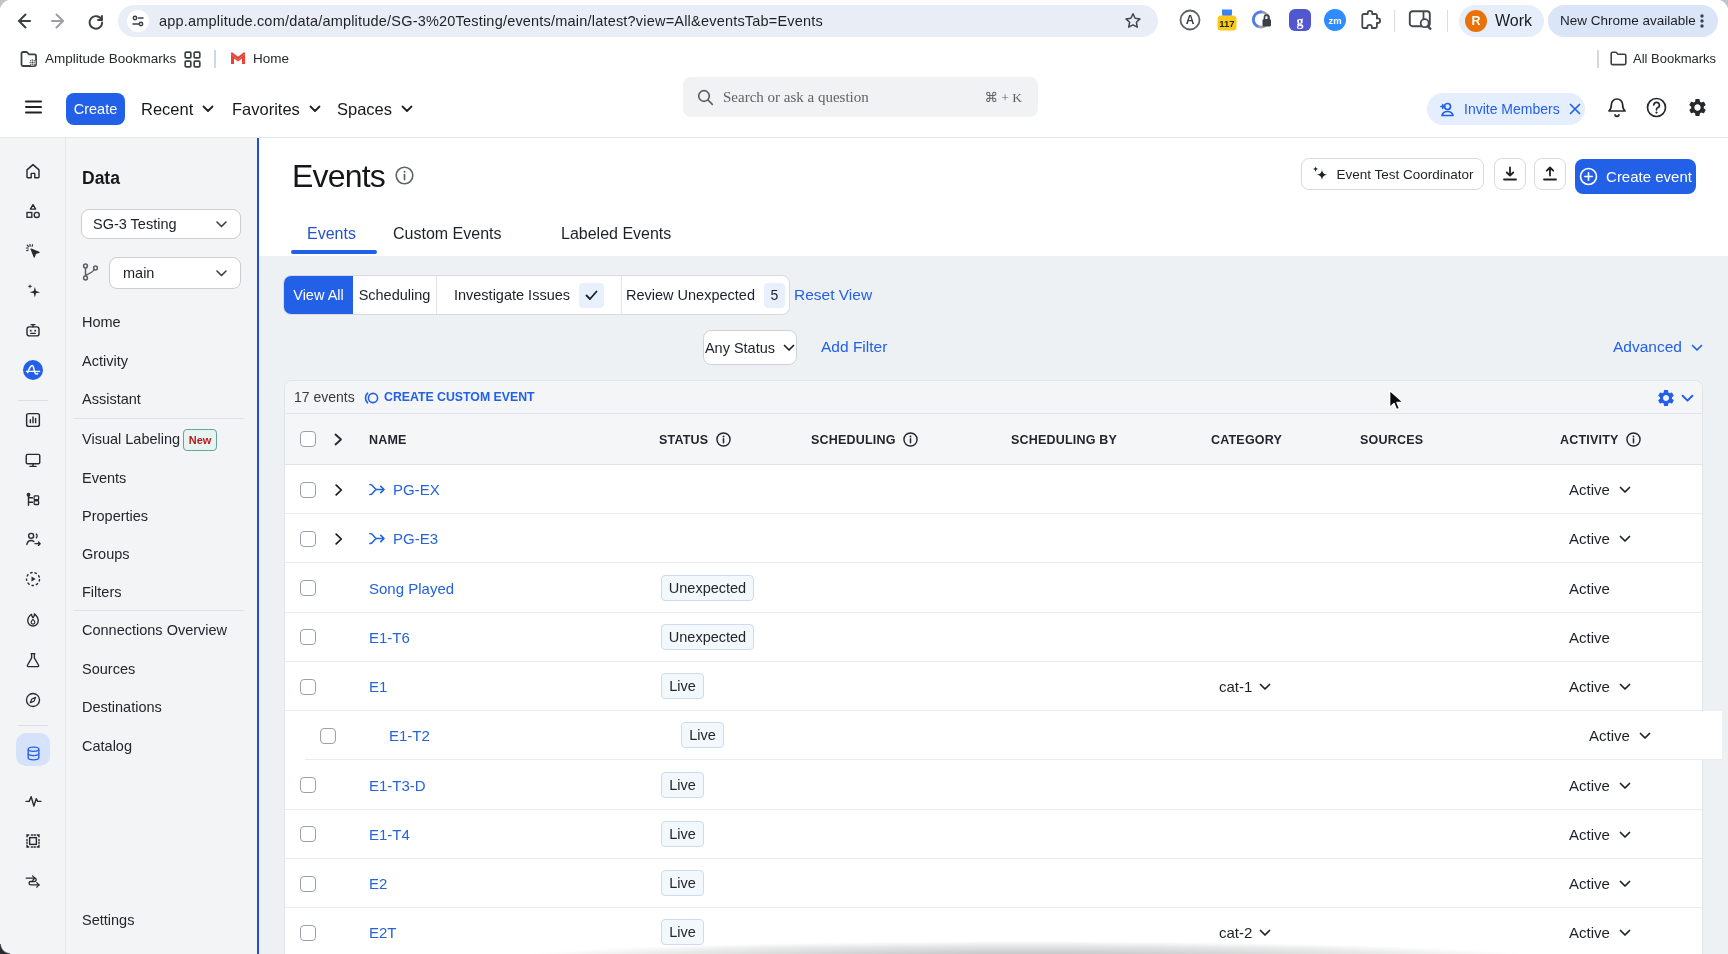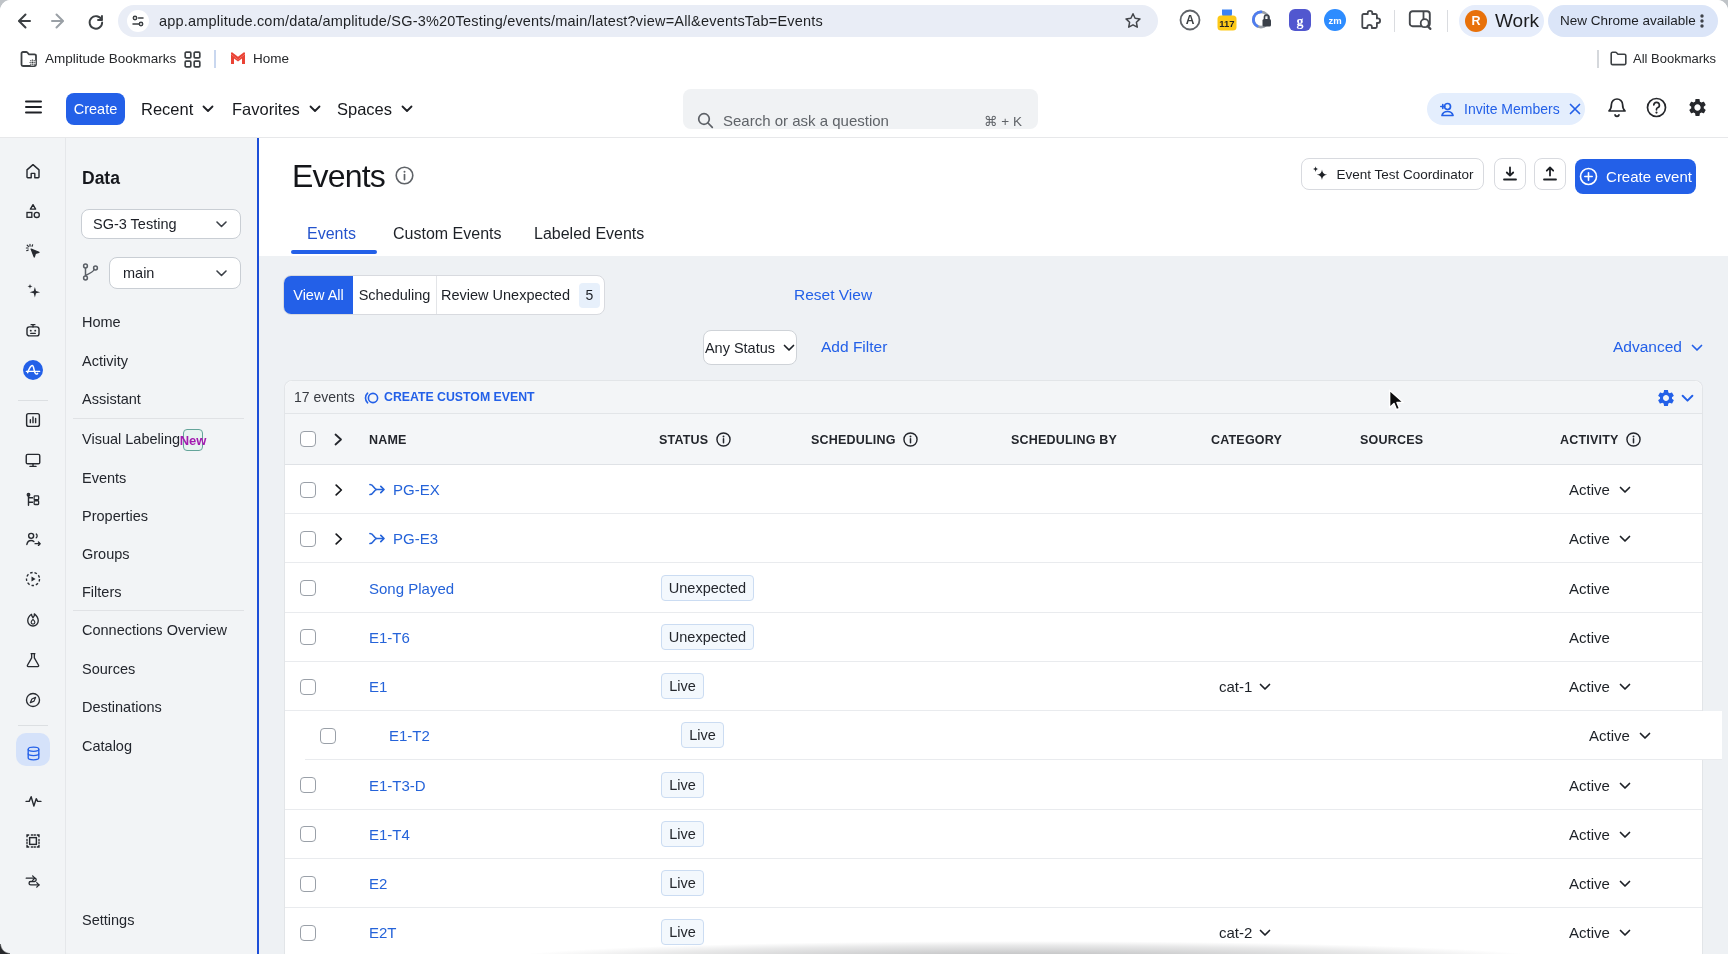--- a/index.html
+++ b/index.html
@@ -13,21 +13,21 @@
   .omnibox { position:absolute; left:118px; top:5px; width:1040px; height:32px; border-radius:16px; background:#e9edf6; }
   .tunecirc { position:absolute; left:9px; top:5px; width:22px; height:22px; border-radius:50%; background:#fff; display:flex; align-items:center; justify-content:center; }
   .url { position:absolute; left:41px; top:0; height:32px; line-height:32px; font-size:14.5px; color:#1f2124; letter-spacing:0.2px; }
   .exticon { position:absolute; top:8px; }
   .bookbar { position:absolute; left:0; top:42px; width:1728px; height:34px; background:#fff; }
   .bktxt { font-size:13.5px; color:#26282b; }
   
   .apphead { position:absolute; left:0; top:76px; width:1728px; height:62px; background:#fff; border-bottom:1px solid #e7e8ea; }
   .createbtn { position:absolute; left:66px; top:17px; width:59px; height:32px; background:#2360e8; color:#fff; border-radius:8px; font-size:14.5px; display:flex; align-items:center; justify-content:center; }
   .hmenu { position:absolute; left:150px; top:17px; height:32px; display:flex; align-items:center; font-size:16.5px; color:#17191d; }
-  .searchpill { position:absolute; left:683px; top:13px; width:355px; height:40px; background:#f0f2f4; border-radius:8px; display:flex; align-items:flex-end; }
+  .searchpill { position:absolute; left:683px; top:1px; width:355px; height:40px; background:#f0f2f4; border-radius:8px; display:flex; align-items:center;font-family:Liberation Serif, serif; }
   .invitepill { position:absolute; left:1427px; top:17px; width:158px; height:32px; background:#e4eefd; border-radius:16px; display:flex; align-items:center; color:#2360e8; font-size:14px; white-space:nowrap; }
   .headic { position:absolute; top:21px; }
   
   .rail { position:absolute; left:0; top:138px; width:66px; height:816px; background:#f2f4f6; border-right:1px solid #e5e7ea; }
   .railic { position:absolute; left:21px; width:24px; height:24px; display:flex; align-items:center; justify-content:center; }
   .raildiv { position:absolute; left:18px; width:30px; height:1px; background:#dcdfe2; }
   .navpanel { position:absolute; left:66px; top:138px; width:193px; height:816px; background:#f2f4f6; border-right:2px solid #1d4ed8; }
   .navitem { position:absolute; left:16px; font-size:14.5px; color:#23262d; white-space:nowrap; }
   .navdiv { position:absolute; left:7px; width:171px; height:1px; background:#e0e2e5; }
   .selbox { position:absolute; background:#fff; border:1px solid #c9ced4; border-radius:8px; font-size:14.5px; color:#1c1f26; display:flex; align-items:center; }
@@ -136,21 +136,21 @@
       <svg width="25" height="22" viewBox="0 0 25 22">
           <rect x="1.8" y="2.2" width="20" height="15" rx="2.8" fill="none" stroke="#45484d" stroke-width="1.9"></rect>
           <path d="M15.5 2.5v14.5" stroke="#45484d" stroke-width="1.8"></path>
           <circle cx="16.7" cy="14.2" r="4" fill="#fff" stroke="#45484d" stroke-width="1.8"></circle>
           <path d="M19.6 17.1l2.8 2.8" stroke="#45484d" stroke-width="2.2" stroke-linecap="round"></path>
         </svg>
     </div>
     <div style="position:absolute;left:1447px;top:10px;width:1px;height:22px;background:#dadce0;"></div>
     <div style="position:absolute;left:1459px;top:5px;width:85px;height:32px;border-radius:16px;background:#e6edfb;">
       <div style="position:absolute;left:6px;top:5px;width:22px;height:22px;border-radius:50%;background:#e8710a;color:#fff;font-size:12.5px;font-weight:bold;display:flex;align-items:center;justify-content:center;">R</div>
-      <div style="position:absolute;left:36px;top:0;height:32px;line-height:32px;font-size:19px;color:#1b1c1e;">Work</div>
+      <div style="position:absolute;left:36px;top:0;height:32px;line-height:32px;font-size:16px;color:#1b1c1e;">Work</div>
     </div>
     <div style="position:absolute;left:1548px;top:5px;width:170px;height:32px;border-radius:16px;background:#dbe5f8;white-space:nowrap;">
       <div style="position:absolute;left:12px;top:0;height:32px;line-height:32px;font-size:13.5px;color:#1d1f23;">New Chrome available</div>
       <svg style="position:absolute;right:9px;top:8px;" width="14" height="16" viewBox="0 0 14 16">
           <circle cx="7" cy="3" r="1.7" fill="#3f434a"></circle>
           <circle cx="7" cy="8" r="1.7" fill="#3f434a"></circle>
           <circle cx="7" cy="13" r="1.7" fill="#3f434a"></circle>
         </svg>
     </div>
   </div>
@@ -381,21 +381,21 @@
       <span style="margin-left:13px;">main</span>
       <svg style="position:absolute;right:13px;" width="11" height="7" viewBox="0 0 11 7">
           <path d="M1 1l4.5 4.5L10 1" fill="none" stroke="#3c4148" stroke-width="1.6" stroke-linecap="round" stroke-linejoin="round"></path>
         </svg>
     </div>
     <div class="navitem" style="top:176px;">Home</div>
     <div class="navitem" style="top:215px;">Activity</div>
     <div class="navitem" style="top:253px;">Assistant</div>
     <div class="navdiv" style="top:280px;"></div>
     <div class="navitem" style="top:293px;">Visual Labeling</div>
-    <div style="position:absolute;left:117px;top:291px;width:20px;height:22px;border:1.3px solid #64a49a;border-radius:4px;background:#e7f3f0;color:#a21caf;font-size:13px;font-weight:bold;display:flex;align-items:center;justify-content:center;">New</div>
+    <div style="position:absolute;left:117px;top:291px;width:34px;height:22px;border:1.3px solid #64a49a;border-radius:4px;background:#e7f3f0;color:#b91c1c;font-size:11px;font-weight:bold;display:flex;align-items:center;justify-content:center;">New</div>
     <div class="navitem" style="top:332px;">Events</div>
     <div class="navitem" style="top:370px;">Properties</div>
     <div class="navitem" style="top:408px;">Groups</div>
     <div class="navitem" style="top:446px;">Filters</div>
     <div class="navdiv" style="top:472px;"></div>
     <div class="navitem" style="top:484px;">Connections Overview</div>
     <div class="navitem" style="top:523px;">Sources</div>
     <div class="navitem" style="top:561px;">Destinations</div>
     <div class="navitem" style="top:600px;">Catalog</div>
     <div class="navitem" style="top:774px;">Settings</div>
@@ -430,25 +430,32 @@
       <div class="bluebtn" style="left:1316px;top:20.5px;width:121px;height:35px;">
         <svg width="19" height="19" viewBox="0 0 19 19">
             <circle cx="9.5" cy="9.5" r="8" fill="none" stroke="#fff" stroke-width="1.6"></circle>
             <path d="M9.5 5.8v7.4M5.8 9.5h7.4" stroke="#fff" stroke-width="1.6" stroke-linecap="round"></path>
           </svg>
         <span style="margin-left:8px;font-size:15px;">Create event</span>
       </div>
       <div class="tab" style="left:48px;color:#2453cc;">Events</div>
       <div style="position:absolute;left:32px;top:112px;width:86px;height:3.5px;background:#2360e8;border-radius:2px;"></div>
       <div class="tab" style="left:134px;">Custom Events</div>
-      <div class="tab" style="left:275px;">Labeled Events</div>
+      <div class="tab" style="left:302px;">Labeled Events</div>
     </div>
     <div class="seg">
       <div class="segitem" style="width:69px;background:#2360e8;color:#fff;border-right:none;">View All</div>
       <div class="segitem" style="width:84px;">Scheduling</div>
+      <div class="segitem" style="width:185px;">Investigate Issues
+        <span class="chipmini" style="width:25px;height:25px;margin-left:9px;flex:none;">
+            <svg width="13" height="11" viewBox="0 0 13 11">
+              <path d="M1.5 5.5 5 9 11.5 1.5" fill="none" stroke="#1d2127" stroke-width="1.8" stroke-linecap="round" stroke-linejoin="round"></path>
+            </svg>
+          </span>
+      </div>
       <div class="segitem" style="width:167px;border-right:none;">Review Unexpected
         <span class="chipmini" style="width:21px;height:25px;margin-left:9px;flex:none;font-size:14px;color:#1d2127;">5</span>
       </div>
     </div>
     <div style="position:absolute;left:535px;top:148px;font-size:15.5px;" class="bluelink">Reset View</div>
     <div class="anystatus">Any Status&nbsp;&nbsp;<svg width="12" height="8" viewBox="0 0 12 8">
           <path d="M1.5 1.5 6 6l4.5-4.5" fill="none" stroke="#1d2127" stroke-width="1.7" stroke-linecap="round" stroke-linejoin="round"></path>
         </svg></div>
     <div style="position:absolute;left:562px;top:200px;font-size:15.5px;" class="bluelink">Add Filter</div>
     <div style="position:absolute;left:1354px;top:200px;font-size:15.5px;" class="bluelink">Advanced&nbsp;&nbsp;<svg width="12" height="8" viewBox="0 0 12 8">

